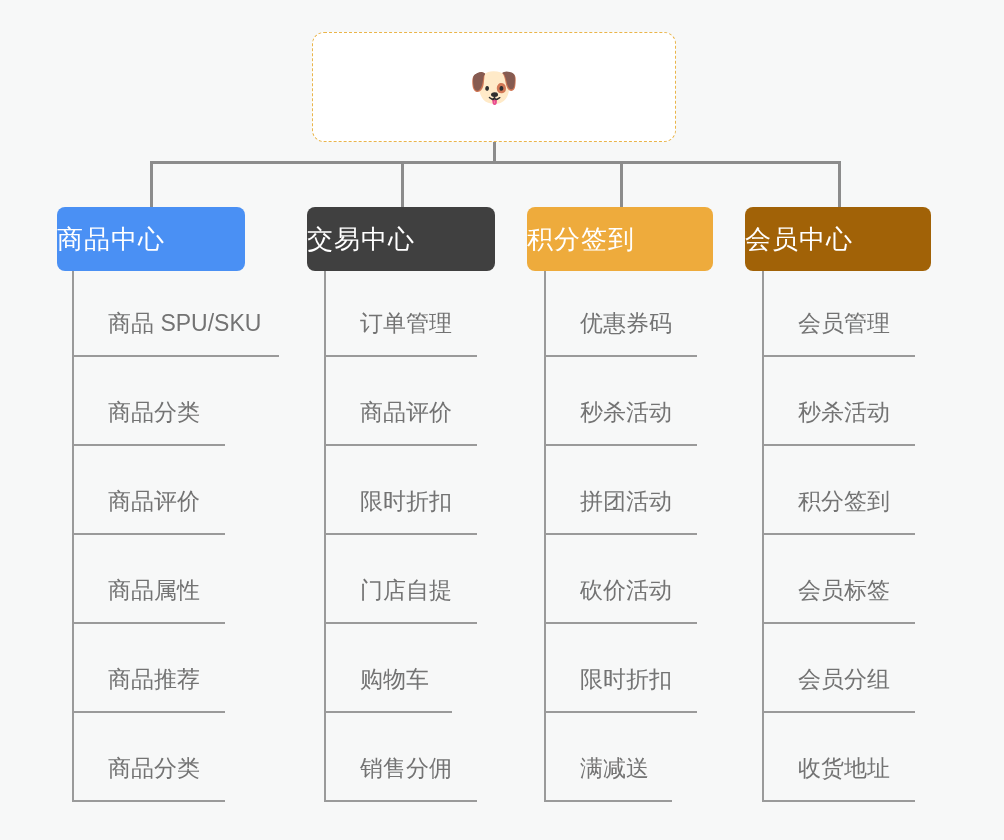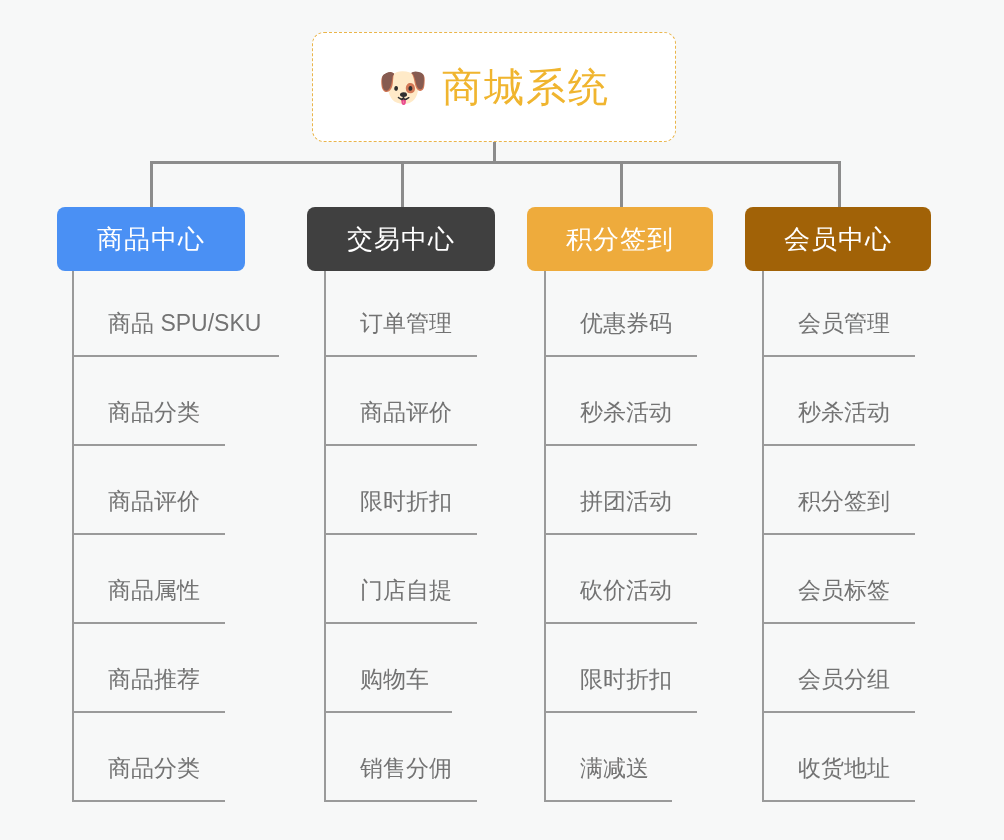--- a/index.html
+++ b/index.html
@@ -72,21 +72,21 @@
 
   
   .cat-box {
     position: absolute;
     top: 207px;
     height: 64px;
     box-sizing: border-box;
     border-radius: 8px;
     display: flex;
     align-items: center;
-    justify-content: center;
+    justify-content: flex-start;
     color: #ffffff;
     font-size: 26px;
     letter-spacing: 1px;
     white-space: nowrap;
   }
 
   
   .leaf-col {
     position: absolute;
     top: 271px;
@@ -119,21 +119,20 @@
     white-space: nowrap;
   }
 </style>
 </head>
 <body>
 
 <div id="chart">
 
   <div class="root-node">
     <span class="root-emoji">🐶</span>
-    <span class="root-title">商城系统</span>
   </div>
 
   <div class="conn conn-v-root"></div>
   <div class="conn conn-h-bus"></div>
 
   <div id="dyn">
       <div class="conn conn-v-drop" style="left:150px"></div>
       <div class="cat-box" style="left:57px;width:188px;background:#4a90f4">
         <span>商品中心</span>
       </div>

